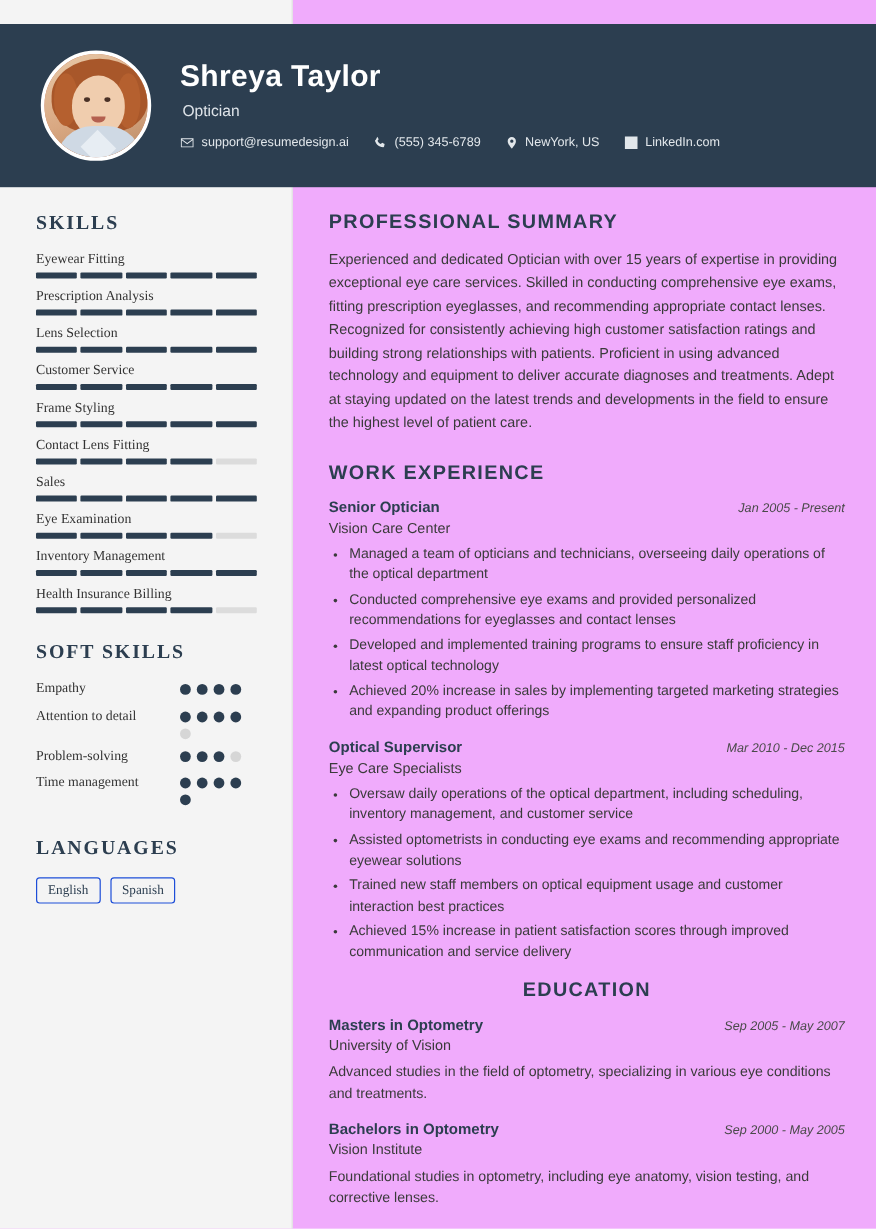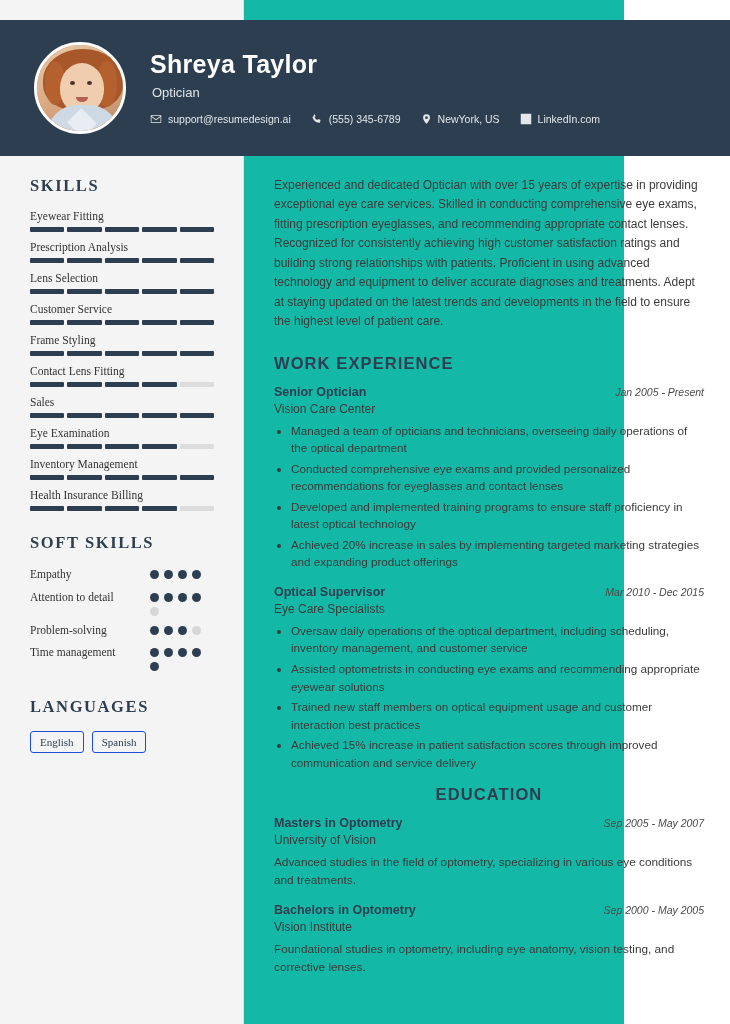--- a/index.html
+++ b/index.html
@@ -6,23 +6,23 @@
   body {
     width: 730px;
     height: 1024px;
     font-family: "Liberation Sans", sans-serif;
     background: #ffffff;
     color: #2b2b2b;
     overflow: hidden;
   }
   .page {
     position: relative;
-    width: 624px;
+    width: 730px;
     height: 1024px;
-    background: #14b8a6;
+    background: #f0abfc;
   }
   
   .left-strip {
     position: absolute;
     left: 0; top: 0;
     width: 244px;
     height: 1024px;
     background: #f4f4f4;
     border-right: 1px solid #e0e0e0;
   }
@@ -164,21 +164,21 @@
     font-size: 12px;
     line-height: 1.62;
     color: #3a3a3a;
     margin-bottom: 22px;
   }
   .r-title.work { margin-bottom: 12px; }
   .job { margin-bottom: 14px; }
   .job-head {
     display: flex;
     justify-content: space-between;
-    align-items: center;
+    align-items: flex-end;
   }
   .job-title {
     font-size: 12.5px;
     font-weight: bold;
     color: #2c3e50;
   }
   .job-date {
     font-size: 10.5px;
     font-style: italic;
     color: #4a4a4a;
@@ -418,20 +418,21 @@
       </div>
 
     <div class="sec-title lang-title">LANGUAGES</div>
     <div class="lang-row" id="lang-list">
         <div class="lang-pill">English</div>
         <div class="lang-pill">Spanish</div>
       </div>
   </div>
 
   <div class="right-col">
+    <div class="r-title">PROFESSIONAL SUMMARY</div>
     <div class="summary">Experienced and dedicated Optician with over 15 years of expertise in providing exceptional eye care services. Skilled in conducting comprehensive eye exams, fitting prescription eyeglasses, and recommending appropriate contact lenses. Recognized for consistently achieving high customer satisfaction ratings and building strong relationships with patients. Proficient in using advanced technology and equipment to deliver accurate diagnoses and treatments. Adept at staying updated on the latest trends and developments in the field to ensure the highest level of patient care.</div>
 
     <div class="r-title work">WORK EXPERIENCE</div>
     <div id="jobs-list">
         <div class="job">
           <div class="job-head">
             <div class="job-title">Senior Optician</div>
             <div class="job-date">Jan 2005 - Present</div>
           </div>
           <div class="job-org">Vision Care Center</div>

